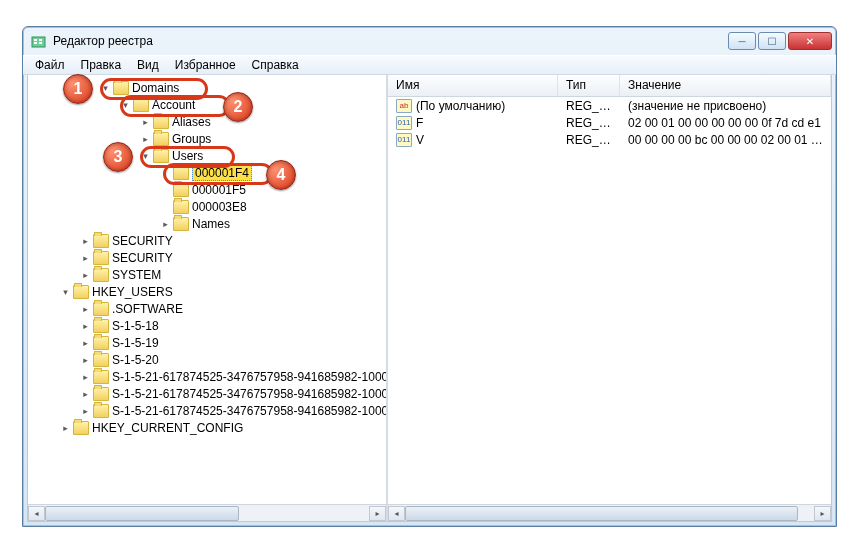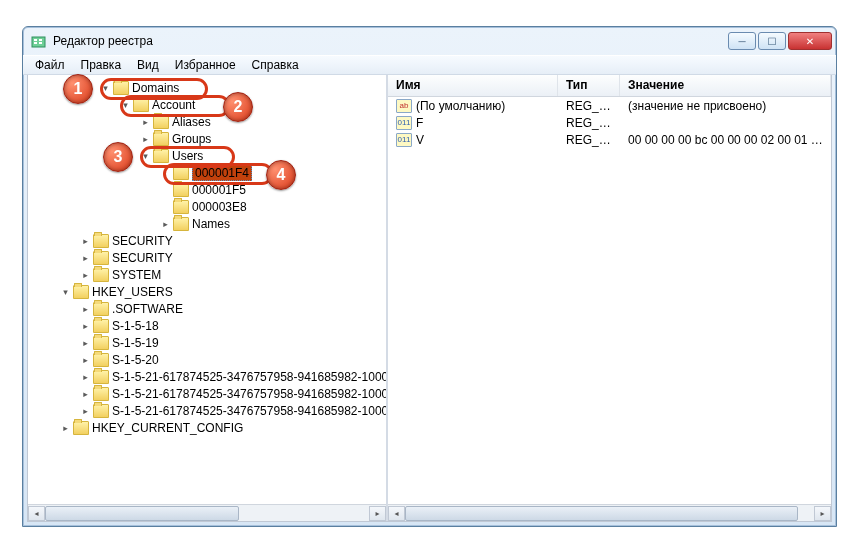--- a/index.html
+++ b/index.html
@@ -20,28 +20,28 @@
 
 .tree-pane { width: 360px; border-right: 2px solid #d4dbe5; position:relative; overflow:hidden; }
 .list-pane { flex:1; position:relative; overflow:hidden; }
 
 .tree { padding: 4px 2px 2px 2px; overflow:hidden; height: calc(100% - 18px); }
 .tree-row { display:flex; align-items:center; height:17px; white-space:nowrap; cursor:default; }
 .expander { width:11px; height:11px; margin-right: 2px; display:flex;align-items:center;justify-content:center; color:#5a5a5a; font-size:9px; flex-shrink:0; }
 .folder { width:16px; height:14px; margin-right:3px; flex-shrink:0; background: linear-gradient(#fff2a8,#f2d060); border:1px solid #d6b53d; border-radius:1px 1px 0 0; position:relative; }
 .folder::before { content:""; position:absolute; top:-3px; left:0; width:6px; height:3px; background:#f5da7a; border:1px solid #d6b53d; border-bottom:none; border-radius:1px 1px 0 0; }
 .tree-label { color:#000; }
-.tree-label.sel { background:#c2410c; border:1px dotted #5a8dc0; padding:0 2px; }
+.tree-label.sel { background:#fde047; border:1px dotted #5a8dc0; padding:0 2px; }
 
 .hscroll { position:absolute; left:0; right:0; bottom:0; height:17px; background:#eef2f6; border-top:1px solid #d0d6de; display:flex; align-items:center; }
 .hscroll .arrow { width:17px; height:15px; background:linear-gradient(#f4f7fb,#dfe6ee); border:1px solid #c0c8d4; display:flex;align-items:center;justify-content:center; font-size:8px; color:#555; }
 .hscroll .track { flex:1; height:15px; position:relative; }
 .hscroll .thumb { position:absolute; top:0; height:15px; background:linear-gradient(#eaf0f7,#cdd9e6); border:1px solid #a9b6c6; border-radius:2px; }
 
-.list-header { height:22px; background:linear-gradient(#fdfefe,#ebf0f6); border-bottom:1px solid #d0d6de; display:flex;font-weight:bold; }
+.list-header { height:22px; background:linear-gradient(#fdfefe,#ebf0f6); border-bottom:1px solid #d0d6de; display:flex; }
 .list-header div { padding:3px 8px; border-right:1px solid #dfe4ea; color:#000; }
 .col-name { width:170px; } .col-type { width:62px; } .col-val { flex:1; }
 .list-body { padding-top:0; }
 .list-row { display:flex; height:17px; align-items:center; }
 .list-row .cell { padding:0 8px; overflow:hidden; white-space:nowrap; text-overflow:ellipsis; }
 .val-icon { width:16px; height:14px; margin-right:4px; border:1px solid #8aa8c8; background:#fef9c3; display:flex;align-items:center;justify-content:center; font-size:8px; color:#c03030; flex-shrink:0; border-radius:1px;}
 .val-icon.bin { color:#3060b0; }
 
 
 .badge { position:absolute; width:30px; height:30px; border-radius:50%; background: radial-gradient(circle at 30% 30%, #ff9070, #d83818); color:#fff; font-weight:bold; display:flex;align-items:center;justify-content:center; font-size:16px; box-shadow: inset 0 0 4px rgba(0,0,0,.4), 0 1px 2px rgba(0,0,0,.4); border:1px solid #a02010; z-index:20; }
@@ -208,20 +208,21 @@
             </div>
             <div class="cell col-type">REG_SZ</div>
             <div class="cell col-val">(значение не присвоено)</div>
           </div>
           <div class="list-row">
             <div class="cell col-name" style="display: flex; align-items: center;">
               <span class="val-icon bin">011</span>
               <span>F</span>
             </div>
             <div class="cell col-type">REG_BI...</div>
+            <div class="cell col-val">02 00 01 00 00 00 00 00 0f 7d cd e1</div>
           </div>
           <div class="list-row">
             <div class="cell col-name" style="display: flex; align-items: center;">
               <span class="val-icon bin">011</span>
               <span>V</span>
             </div>
             <div class="cell col-type">REG_BI...</div>
             <div class="cell col-val">00 00 00 00 bc 00 00 00 02 00 01 00</div>
           </div>
         </div>

